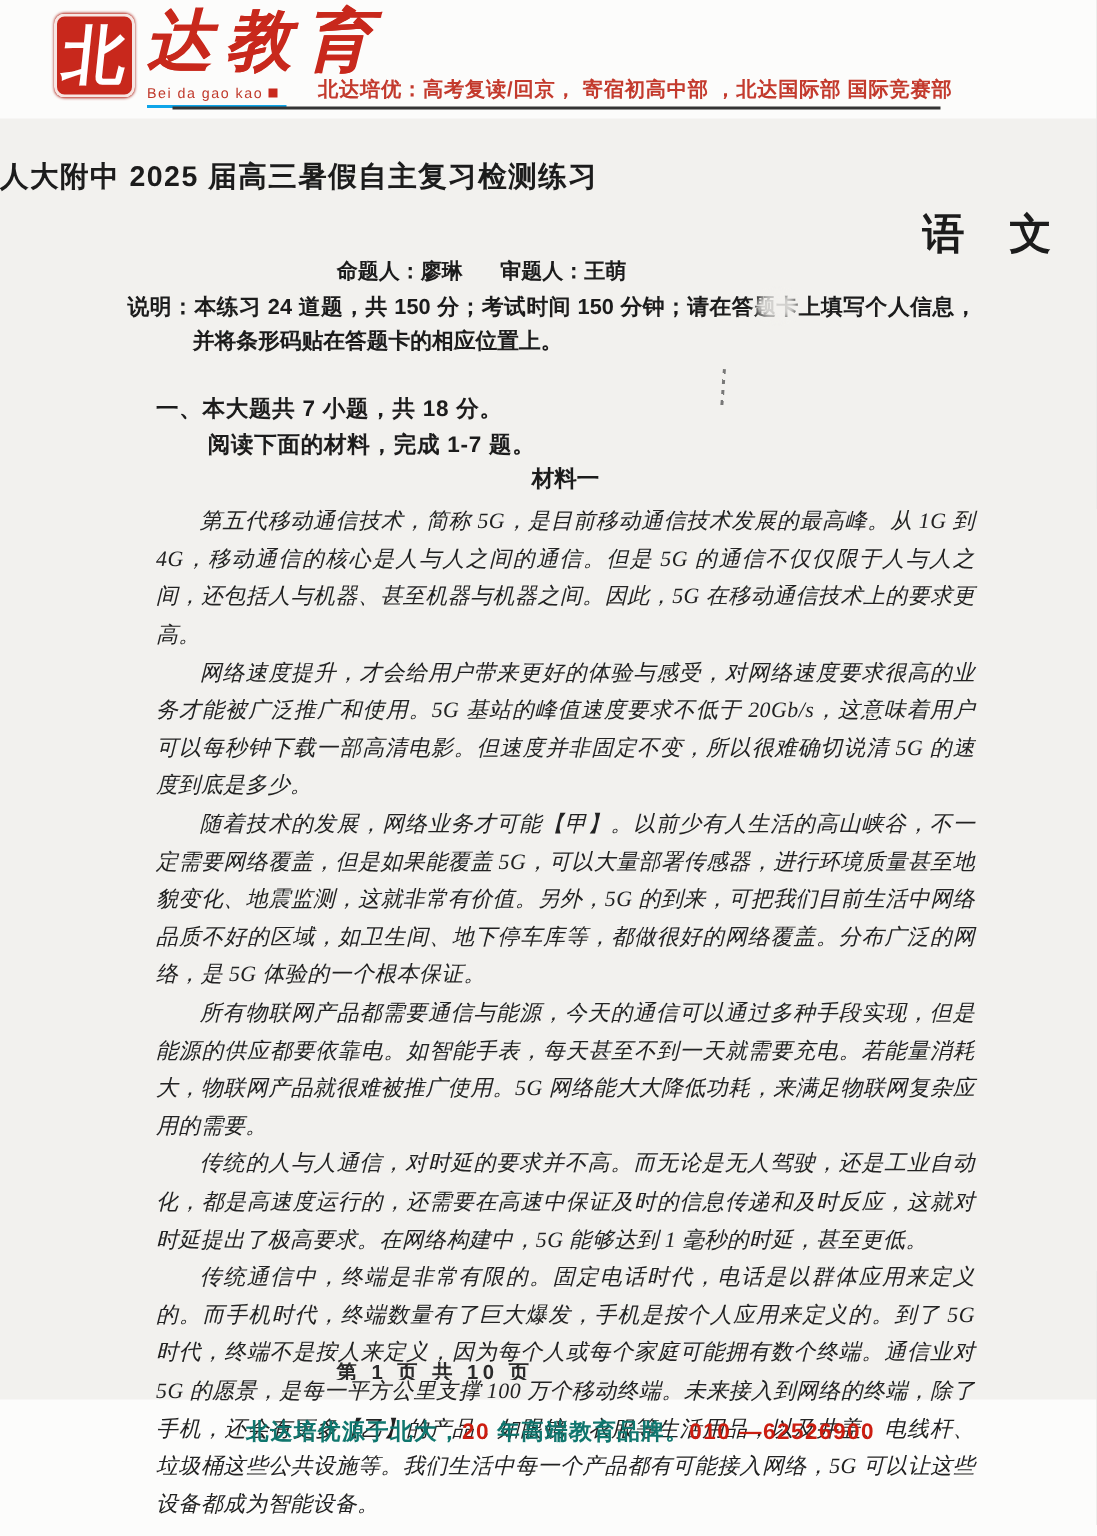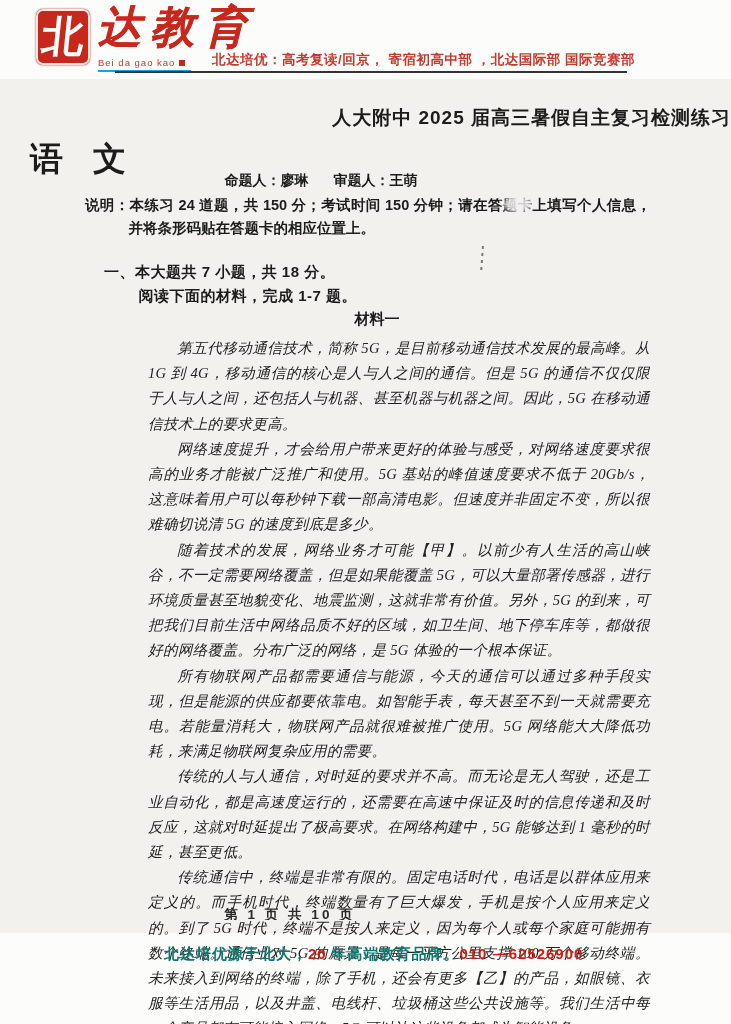--- a/index.html
+++ b/index.html
@@ -51,26 +51,26 @@
     color:#c33a2d; font-size:13.5px; font-weight:bold; letter-spacing:0.5px;
     white-space:nowrap;
   }
   .header-rule {
     position:absolute; left:115px; top:71px; width:512px; height:2px;
     background:#343434;
   }
 
   
   .title {
-    position:absolute; left:0; top:105px; width:731px; text-align:right;
+    position:absolute; left:0; top:105px; width:731px; text-align:left;
     font-size:19px; font-weight:bold; letter-spacing:1px;
   }
   .subject {
-    position:absolute; left:0; top:137px; width:731px; text-align:left;
-    font-size:33px; font-weight:bold; letter-spacing:30px; text-indent:30px;
+    position:absolute; left:0; top:137px; width:731px; text-align:right;
+    font-size:28px; font-weight:bold; letter-spacing:30px; text-indent:30px;
   }
   .meta {
     position:absolute; left:0; top:172px; width:642px;
     display:flex; justify-content:center; gap:25px;
     font-size:14px; font-weight:bold;
   }
   .instructions {
     position:absolute; left:85px; top:194px; width:566px;
     font-size:14.5px; font-weight:bold; line-height:23px;
     padding-left:3em; text-indent:-3em; text-align:justify;
@@ -97,21 +97,21 @@
   .sec-subheading {
     font-size:15px; font-weight:bold; margin-bottom:4px;
     text-indent:2.3em; letter-spacing:0.5px;
   }
   .material-heading {
     text-align:center; font-size:15px; font-weight:bold; margin-bottom:7px;
   }
   .para {
     font-family:"Liberation Serif", serif; font-style:italic;
     font-size:14.6px; line-height:25.2px; text-align:justify;
-    text-indent:2em; letter-spacing:0.3px; color:#222;margin-left:44px;
+    text-indent:2em; letter-spacing:0.3px; color:#222;
   }
 
   
   .page-num {
     position:absolute; left:0; top:906px; width:580px; height:14px;
     overflow:hidden; text-align:center; font-size:13.5px; font-weight:bold;
     letter-spacing:3px; color:#2a2a2a;
   }
   .footer-red {
     position:absolute; left:164px; top:945px; font-size:15px;

